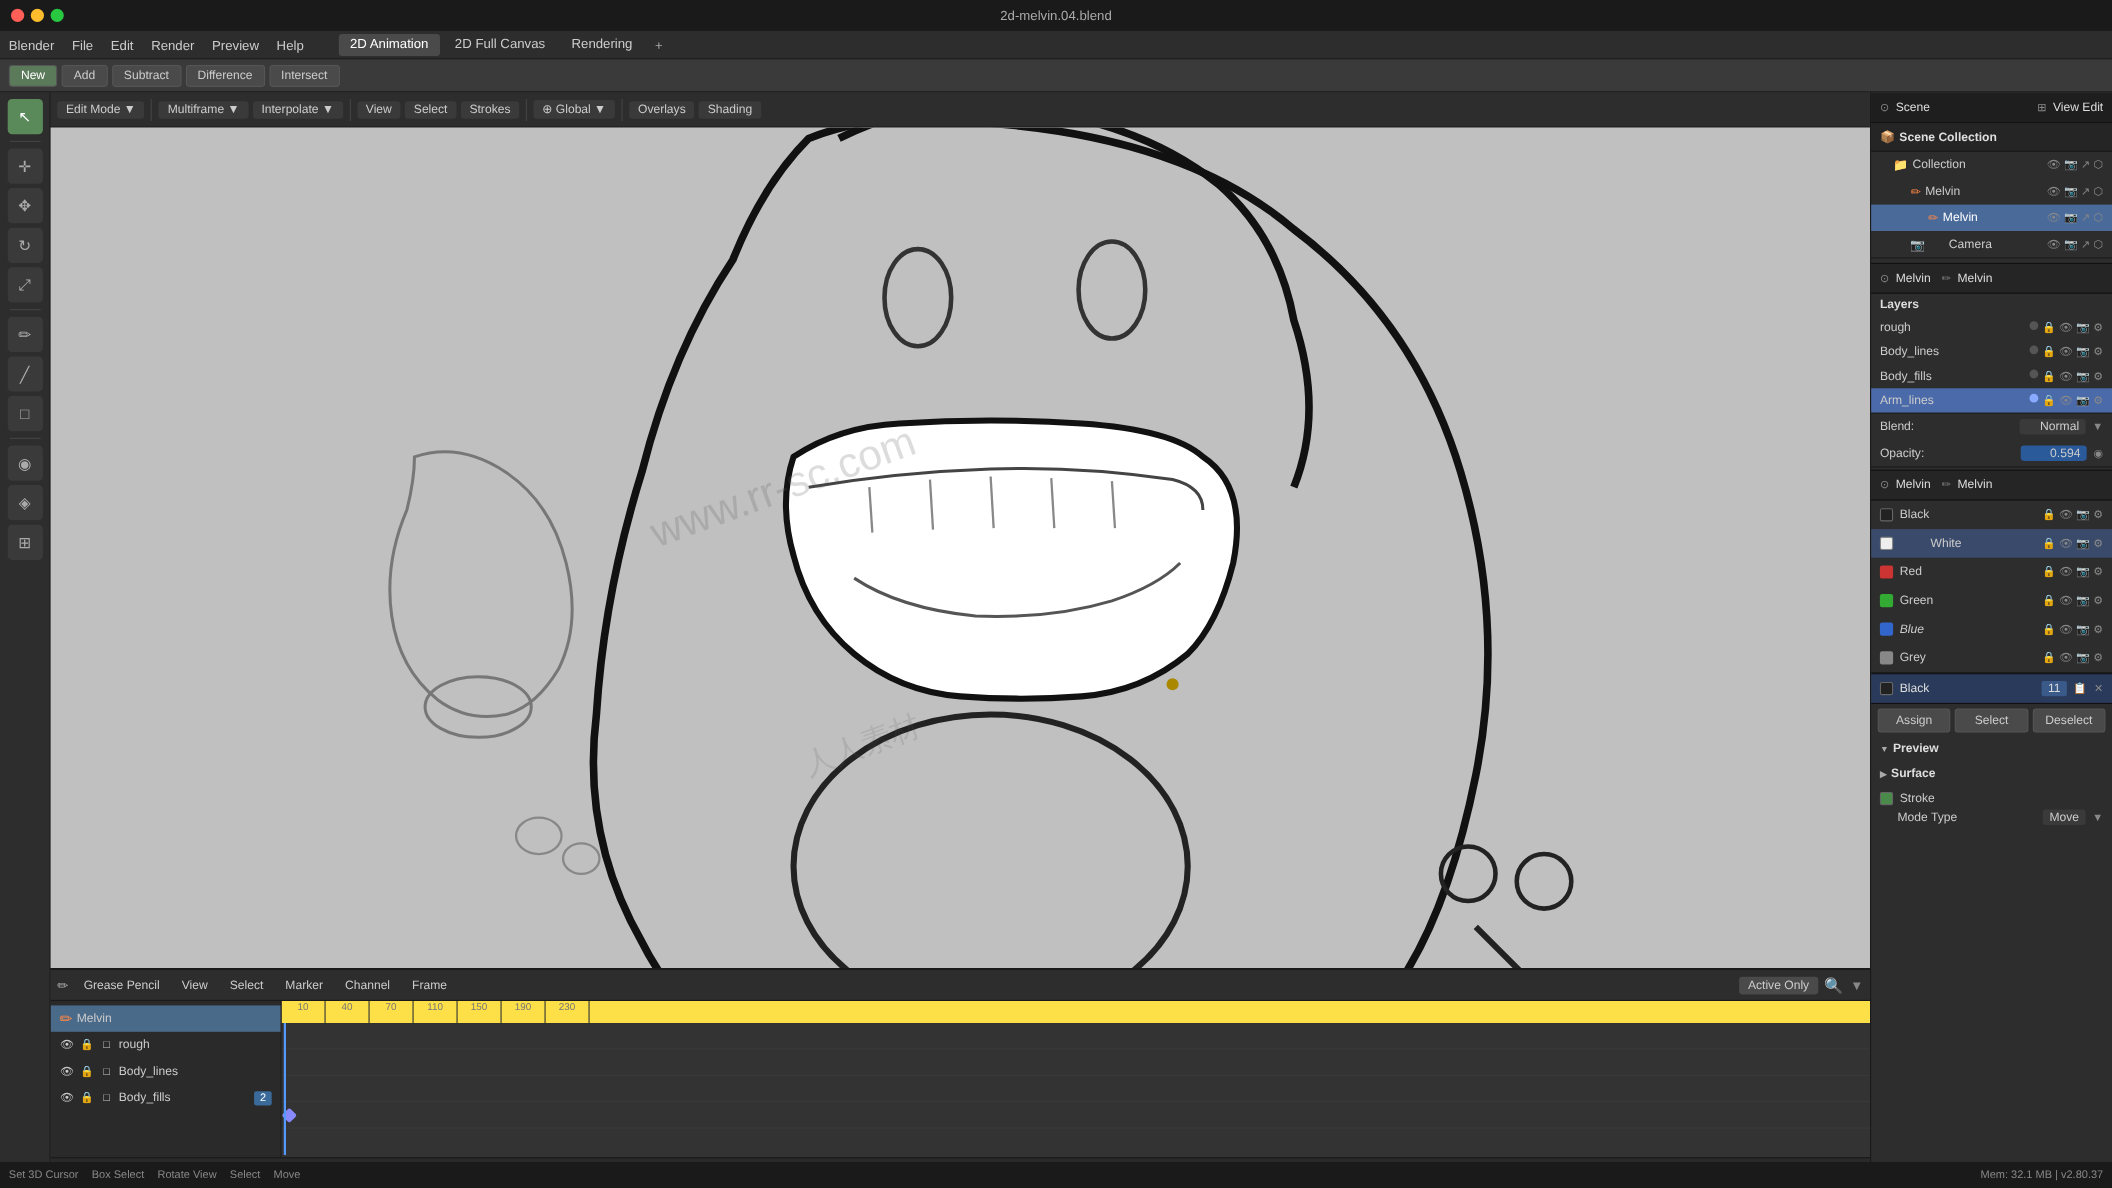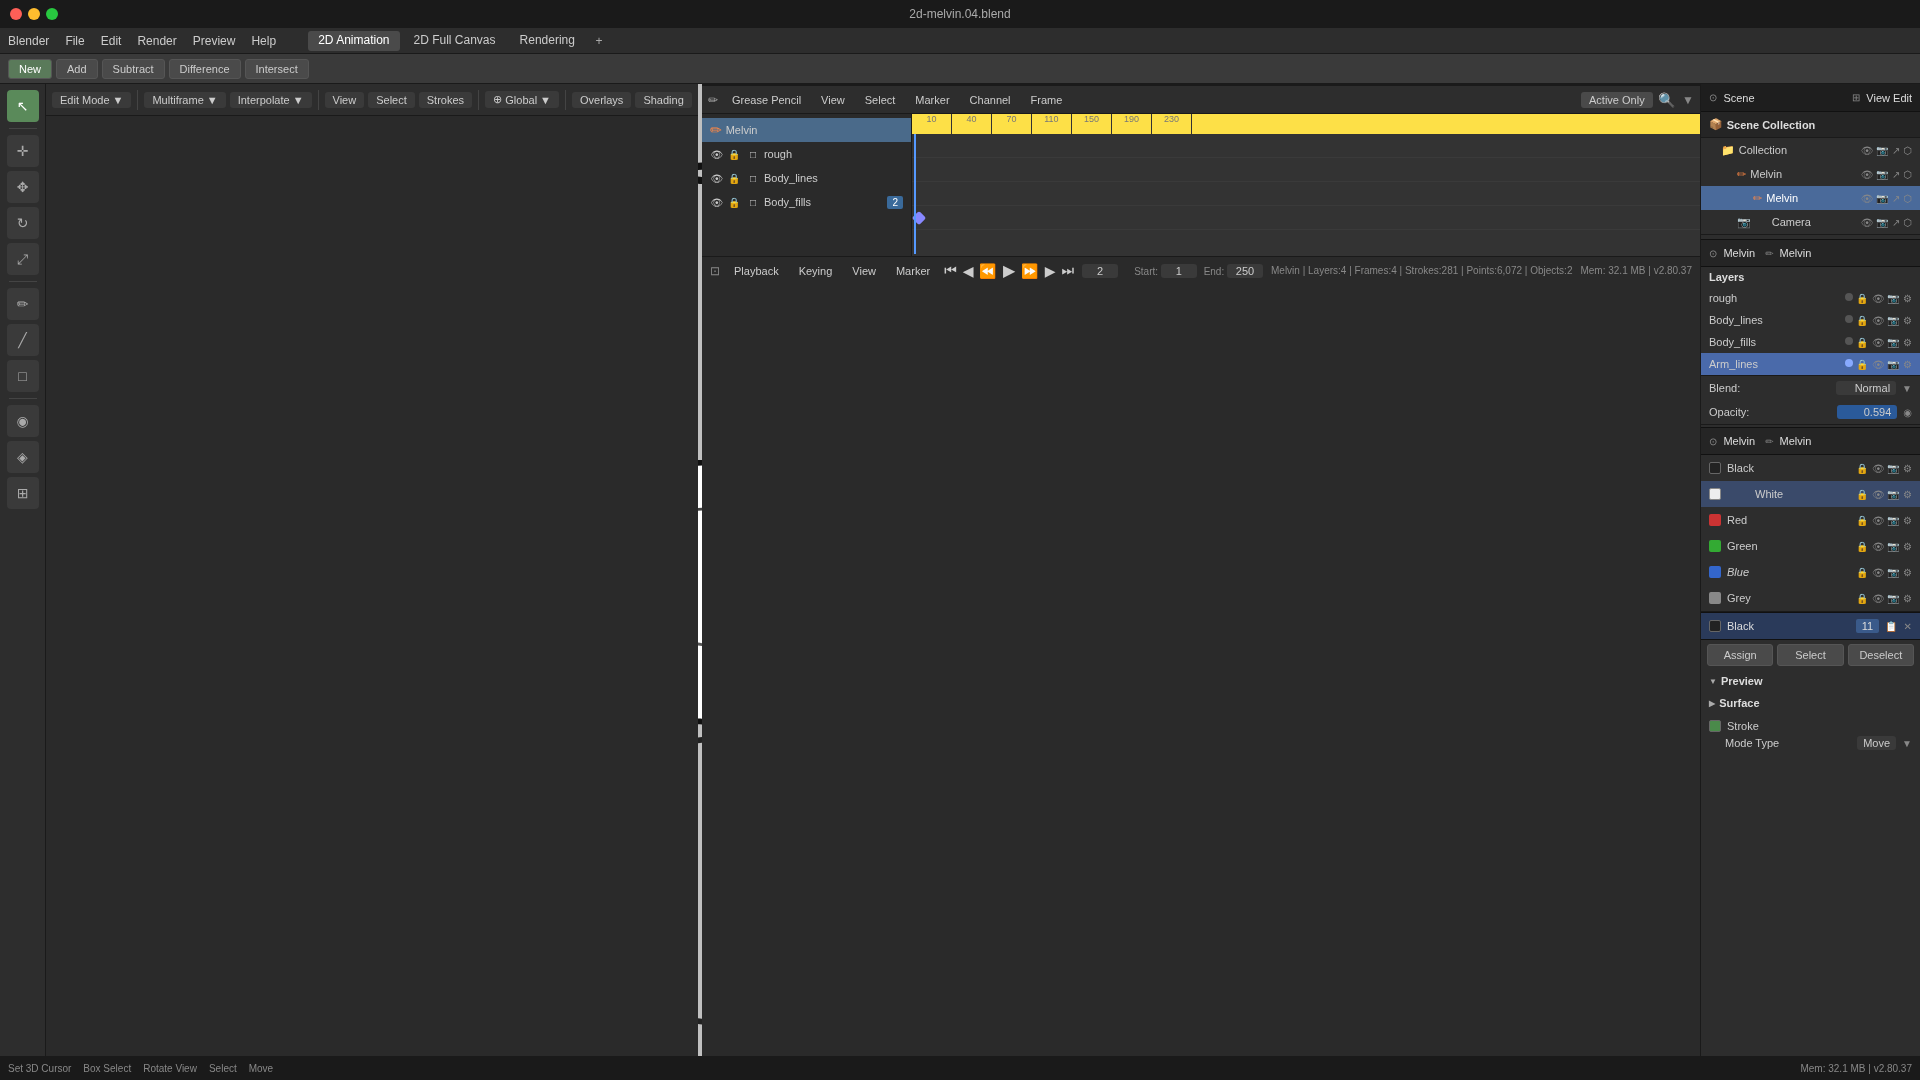--- a/index.html
+++ b/index.html
@@ -68,21 +68,21 @@
       border-right: 1px solid #1a1a1a;
     }
     .tool-icon { width: 32px; height: 32px; background: #3a3a3a; border-radius: 4px; display: flex; align-items: center; justify-content: center; cursor: pointer; font-size: 14px; color: #aaa; }
     .tool-icon.active { background: #5a8a5a; color: #fff; }
     .tool-separator { width: 28px; height: 1px; background: #444; margin: 2px 0; }
 
     
     #center-area {
       flex: 1;
       display: flex;
-      flex-direction: row;
+      flex-direction: column;
     }
 
     
     #viewport-toolbar {
       height: 32px;
       background: #2d2d2d;
       display: flex;
       align-items: center;
       padding: 0 6px;
       gap: 4px;

